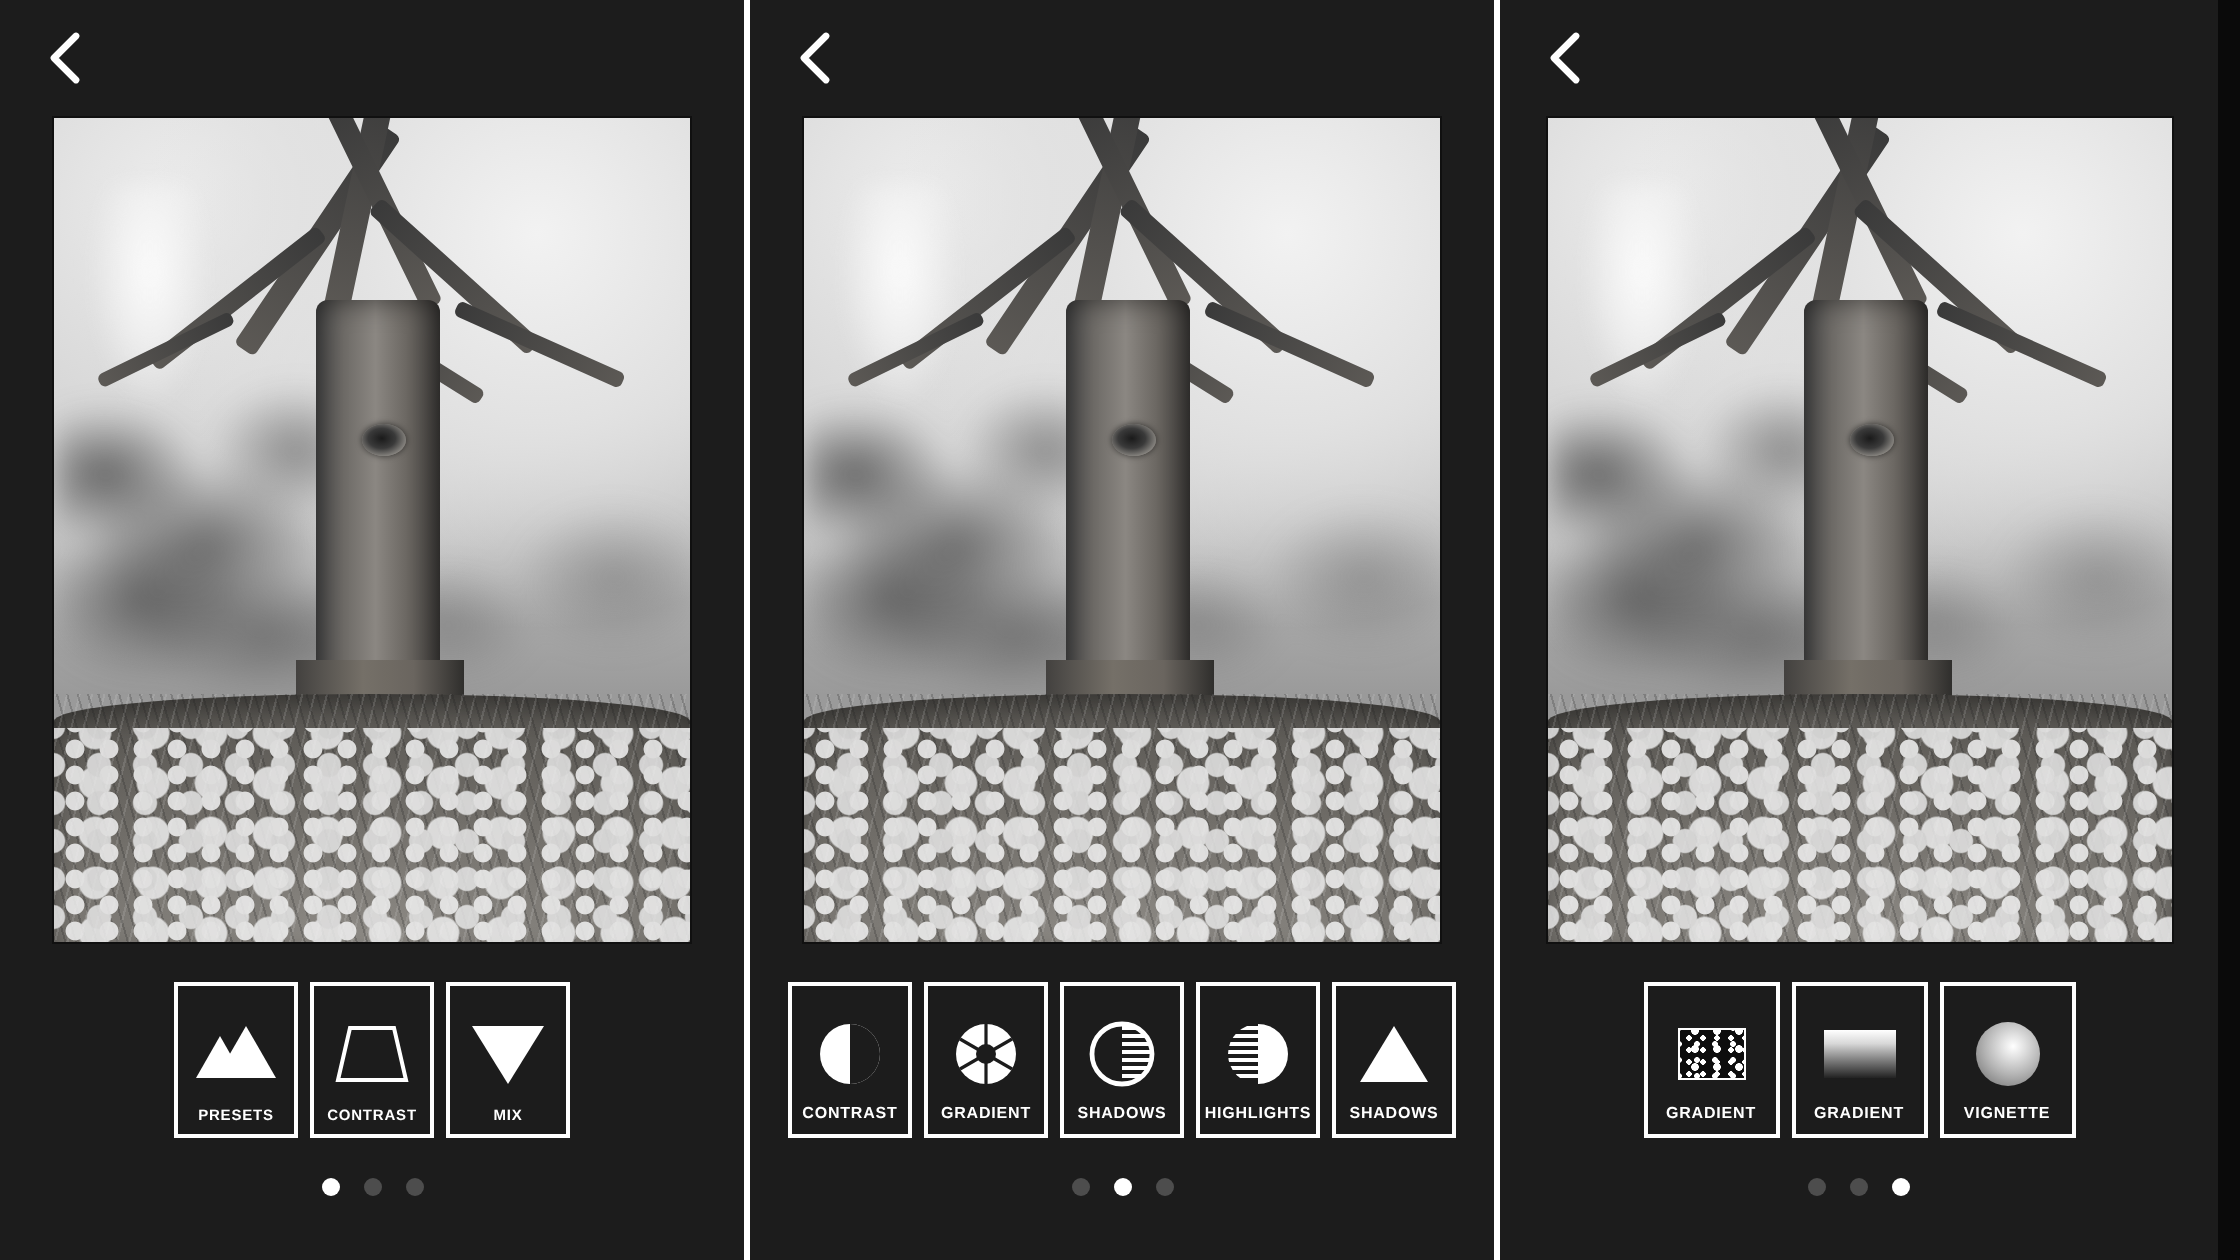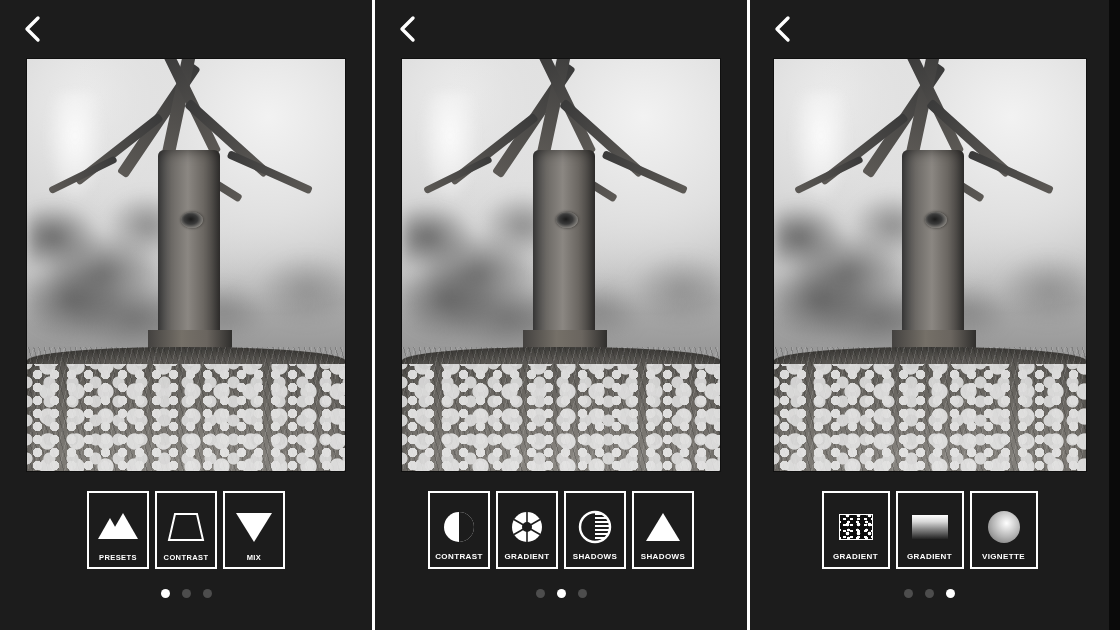--- a/index.html
+++ b/index.html
@@ -404,20 +404,44 @@
                   <line x1="14" y1="20" x2="33" y2="20"></line>
                   <line x1="14" y1="24" x2="33" y2="24"></line>
                   <line x1="14" y1="28" x2="33" y2="28"></line>
                 </g>
               </g>
             </svg>
           </div>
           <div class="tool-label">SHADOWS</div>
         </div>
 
+        <div class="tool">
+          <div class="tool-ico">
+            <svg width="34" height="34" viewBox="0 0 34 34" aria-hidden="true">
+              <defs>
+                <clipPath id="hlClip">
+                    <path d="M17 2 A15 15 0 0 0 17 32 Z"></path>
+                  </clipPath>
+              </defs>
+              <path d="M17 2 A15 15 0 0 1 17 32 Z" fill="#ffffff"></path>
+              <g clip-path="url(#hlClip)">
+                <g stroke="#ffffff" stroke-width="2">
+                  <line x1="1" y1="4" x2="20" y2="4"></line>
+                  <line x1="1" y1="8" x2="20" y2="8"></line>
+                  <line x1="1" y1="12" x2="20" y2="12"></line>
+                  <line x1="1" y1="16" x2="20" y2="16"></line>
+                  <line x1="1" y1="20" x2="20" y2="20"></line>
+                  <line x1="1" y1="24" x2="20" y2="24"></line>
+                  <line x1="1" y1="28" x2="20" y2="28"></line>
+                </g>
+              </g>
+            </svg>
+          </div>
+          <div class="tool-label">HIGHLIGHTS</div>
+        </div>
 
         <div class="tool">
           <div class="tool-ico">
             <svg width="36" height="32" viewBox="0 0 36 32" aria-hidden="true">
               <polygon points="18,2 35,30 1,30" fill="#ffffff"></polygon>
             </svg>
           </div>
           <div class="tool-label">SHADOWS</div>
         </div>
 

